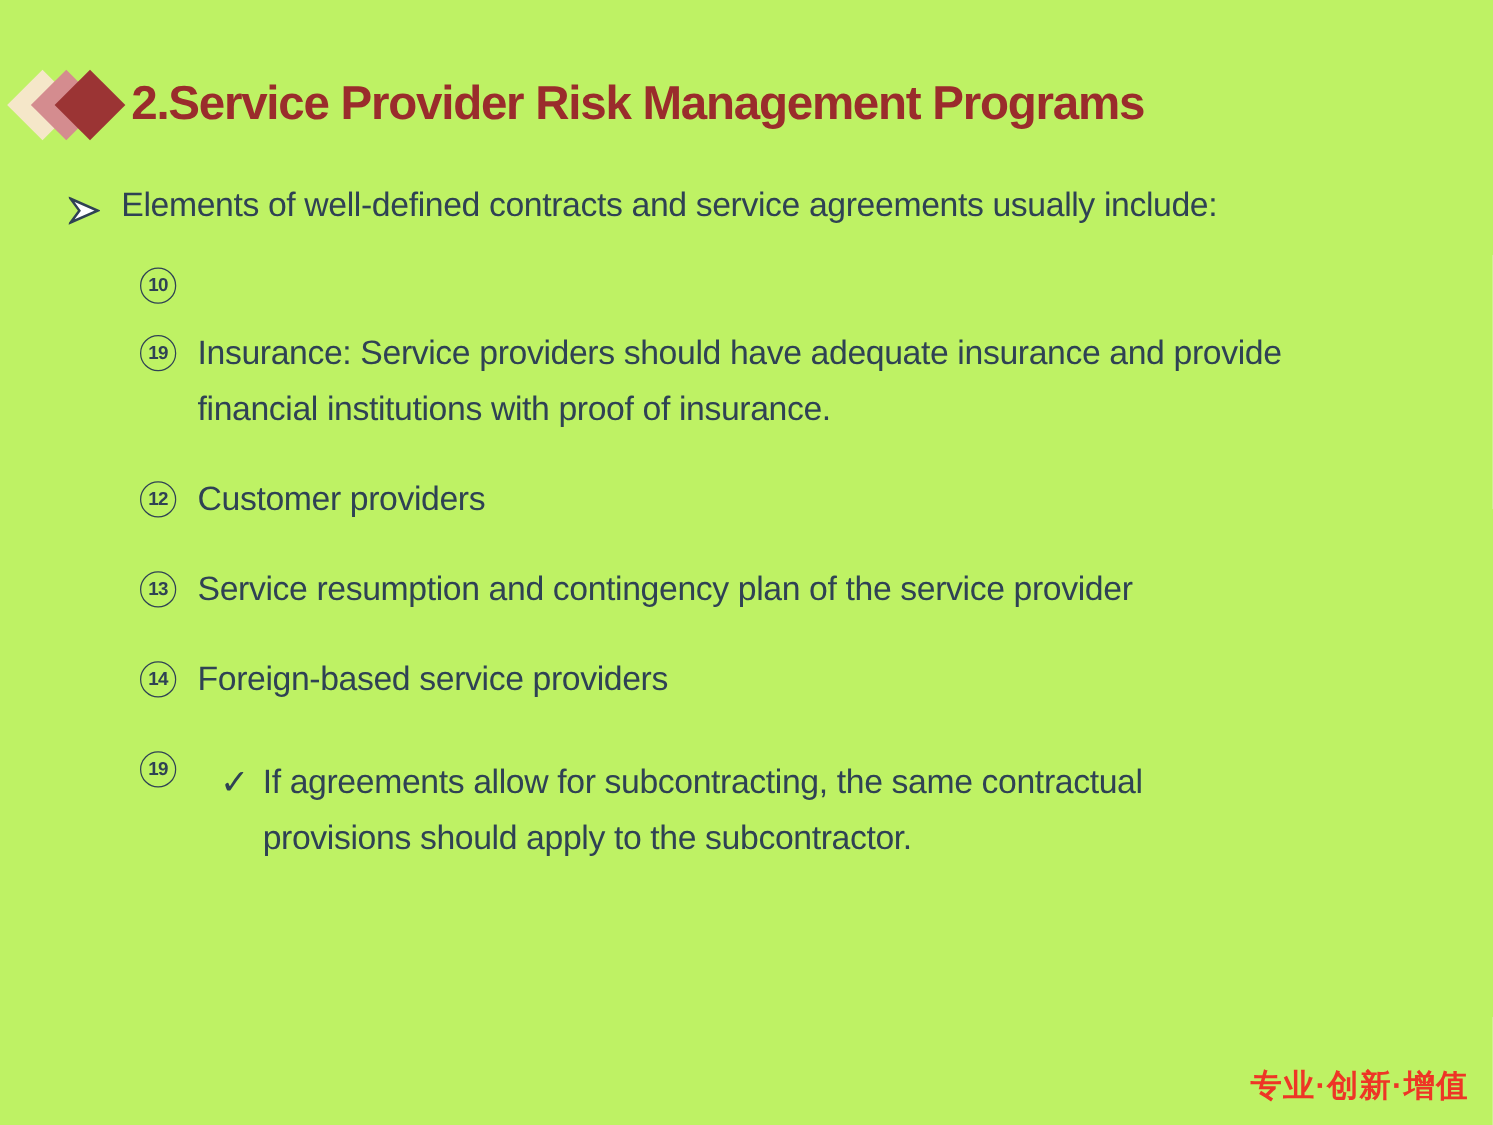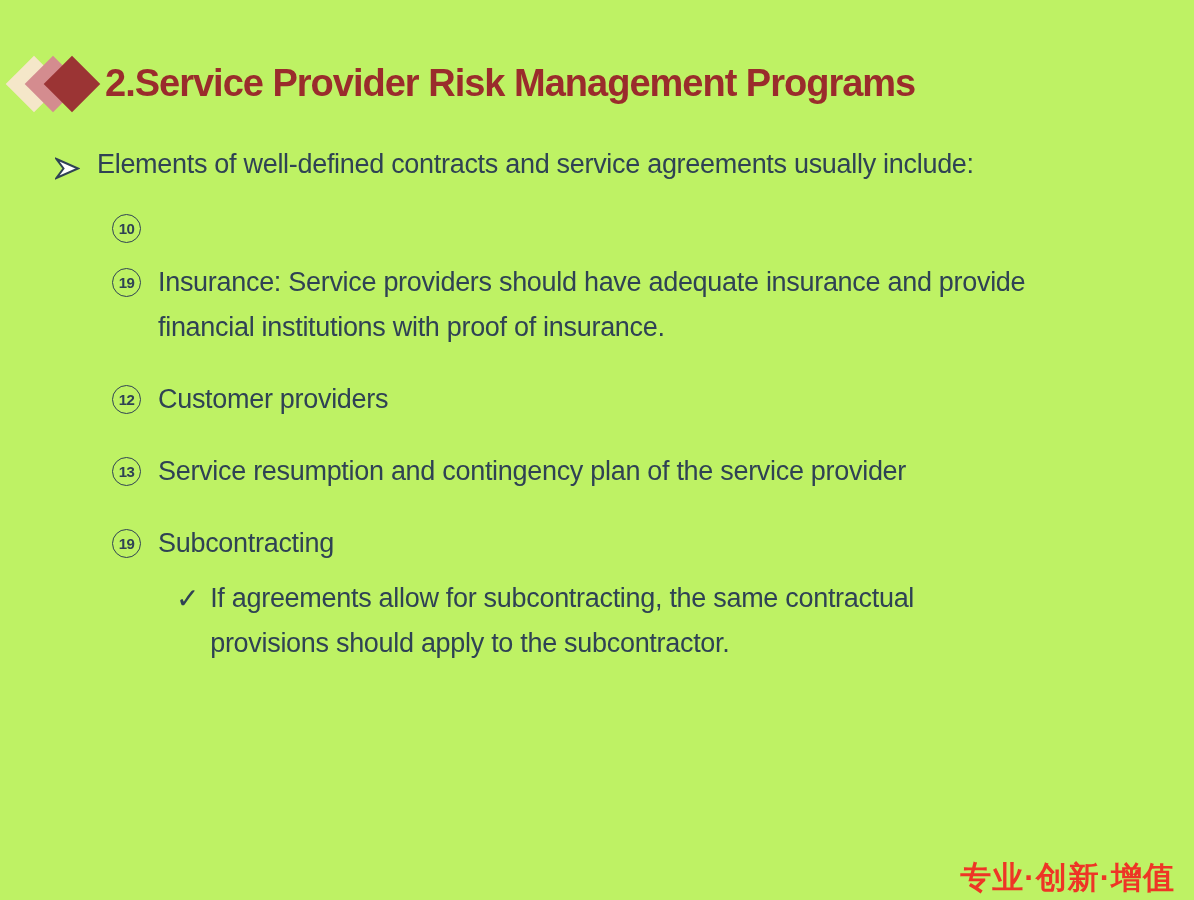--- a/index.html
+++ b/index.html
@@ -41,22 +41,22 @@
     border: 1.7px solid #2f4254; border-radius: 50%;
     display: flex; align-items: center; justify-content: center;
     font-size: 15px; font-weight: 600; letter-spacing: -0.5px;
   }
   .item-body { flex: 1; max-width: 915px; }
   .sub-row { display: flex; align-items: flex-start; gap: 11px; margin-left: 18px; margin-top: 10px; max-width: 860px; }
   .check { flex: 0 0 auto; font-size: 28px; line-height: 45px; }
 
   
   .tagline {
-    position: absolute; right: 19px; bottom: 1px;
-    font-size: 31px; font-weight: bold; color: #ee3526; letter-spacing: 1px;
+    position: absolute; right: 19px; bottom: 15px;
+    font-size: 25px; font-weight: bold; color: #ee3526; letter-spacing: 1px;
     white-space: nowrap;
   }
 </style>
 </head>
 <body>
 
 <div class="slide">
 
   <div class="logo">
     <span class="d d1"></span>
@@ -107,25 +107,34 @@
     <span class="circle-num">13</span>
     <div class="item-body">
       <span class="item-text">Service resumption and contingency plan of the service provider</span>
       <div class="sub-row" hidden="">
         <span class="check"></span>
         <span class="sub-text"></span>
       </div>
     </div>
   </li>
 
+  <li class="item">
+    <span class="circle-num">14</span>
+    <div class="item-body">
+      <span class="item-text">Foreign-based service providers</span>
+      <div class="sub-row" hidden="">
+        <span class="check"></span>
+        <span class="sub-text"></span>
+      </div>
+    </div>
+  </li>
 
   <li class="item">
     <span class="circle-num">19</span>
     <div class="item-body">
-      <span class="item-text">Subcontracting</span>
       <div class="sub-row">
         <span class="check">✓</span>
         <span class="sub-text">If agreements allow for subcontracting, the same contractual provisions should apply to the subcontractor.</span>
       </div>
     </div>
   </li>
 </ol>
   </div>
 
   <div class="tagline">专业·创新·增值</div>

